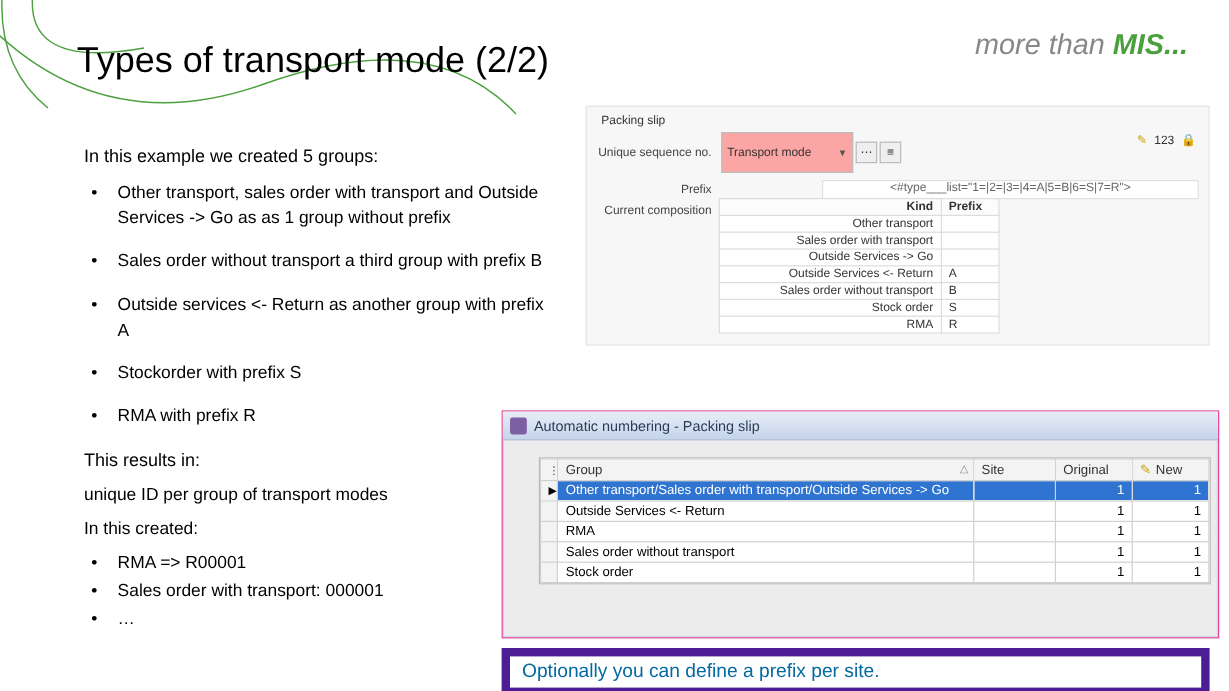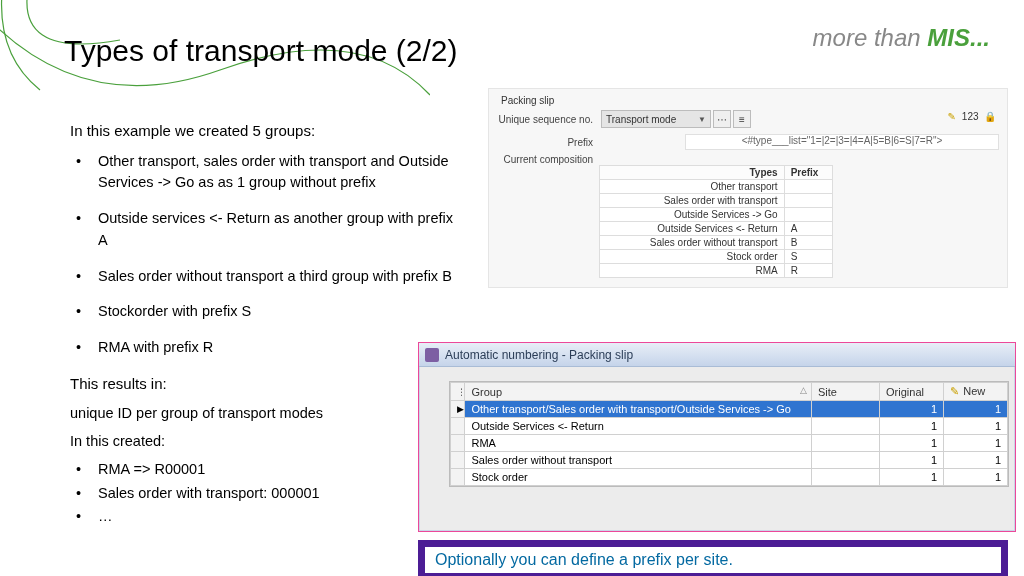--- a/index.html
+++ b/index.html
@@ -22,21 +22,21 @@
   .left-col ul li::before { content: "•"; position: absolute; left: -22px; top: 0; }
   .left-col p.sub { margin: 6px 0; font-size: 14.5px; }
   
   .panel-top {
     position: absolute; top: 88px; left: 488px; width: 520px; height: 200px;
     background: #f7f7f7; border: 1px solid #e5e5e5; font-size: 10px; color: #333;
     padding: 4px 8px;
   }
   .pt-row { display: flex; align-items: center; margin: 2px 0; }
   .pt-label { width: 104px; text-align: right; padding-right: 8px; color: #444; font-size: 10px; }
-  .pt-select { flex: 0 0 110px; background: #e5e5e5; border: 1px solid #bcbcbc; height: 18px; display: flex; align-items: center; justify-content: space-between; padding: 0 4px; font-size: 10px; }
+  .pt-select { flex: 0 0 110px; background: #fca5a5; border: 1px solid #bcbcbc; height: 34px; display: flex; align-items: center; justify-content: space-between; padding: 0 4px; font-size: 10px; }
   .pt-caret { font-size: 8px; color: #555; }
   .pt-iconbtn { width: 18px; height: 18px; border: 1px solid #bcbcbc; background: #efefef; margin-left: 2px; display: flex; align-items: center; justify-content: center; font-size: 10px; }
   .pt-right { position: absolute; top: 22px; right: 10px; display: flex; align-items: center; gap: 6px; font-size: 10px; color: #333; }
   .pt-pencil { color: #c9a000; }
   .pt-lock { color: #666; }
   .pt-prefix-field { flex: 1; margin-left: 84px; background: #fff; border: 1px solid #e0e0e0; height: 16px; font-size: 10px; color: #666; padding: 0 4px; text-align: center; }
   .kind-table { position: absolute; top: 76px; left: 110px; width: 234px; border-collapse: collapse; font-size: 10px; background: #fff; }
   .kind-table th, .kind-table td { border: 1px solid #ddd; padding: 1px 6px; height: 14px; }
   .kind-table th:first-child, .kind-table td:first-child { text-align: right; width: 168px; }
   .kind-table th:last-child, .kind-table td:last-child { text-align: left; width: 44px; }
@@ -89,22 +89,22 @@
 <div class="brand">
   <span>more than </span><b>MIS...</b>
 </div>
 
 <h1 class="title">Types of transport mode (2/2)</h1>
 
 <div class="left-col">
   <p class="intro">In this example we created 5 groups:</p>
   <ul id="bullets">
       <li>Other transport, sales order with transport and Outside Services -&gt; Go as as 1 group without prefix</li>
+      <li>Sales order without transport a third group with prefix B</li>
       <li>Outside services &lt;- Return as another group with prefix A</li>
-      <li>Sales order without transport a third group with prefix B</li>
       <li>Stockorder with prefix S</li>
       <li>RMA with prefix R</li>
     </ul>
   <p class="intro">This results in:</p>
   <p class="sub">unique ID per group of transport modes</p>
   <p class="sub">In this created:</p>
   <ul id="example-bullets">
       <li style="margin: 2px 0px;">RMA =&gt; R00001</li>
       <li style="margin: 2px 0px;">Sales order with transport: 000001</li>
       <li style="margin: 2px 0px;">…</li>
@@ -130,21 +130,21 @@
   <div class="pt-row" style="margin-top:6px;">
     <div class="pt-label">Prefix</div>
     <div class="pt-prefix-field">&lt;#type___list="1=|2=|3=|4=A|5=B|6=S|7=R"&gt;</div>
   </div>
   <div class="pt-row" style="margin-top:4px;">
     <div class="pt-label">Current composition</div>
   </div>
   <table class="kind-table">
     <thead>
         <tr>
-      <th>Types</th>
+      <th>Kind</th>
       <th>Prefix</th>
     </tr>
       </thead>
     <tbody id="kind-rows">
         <tr>
           <td>Other transport</td>
           <td></td>
         </tr>
         <tr>
           <td>Sales order with transport</td>

